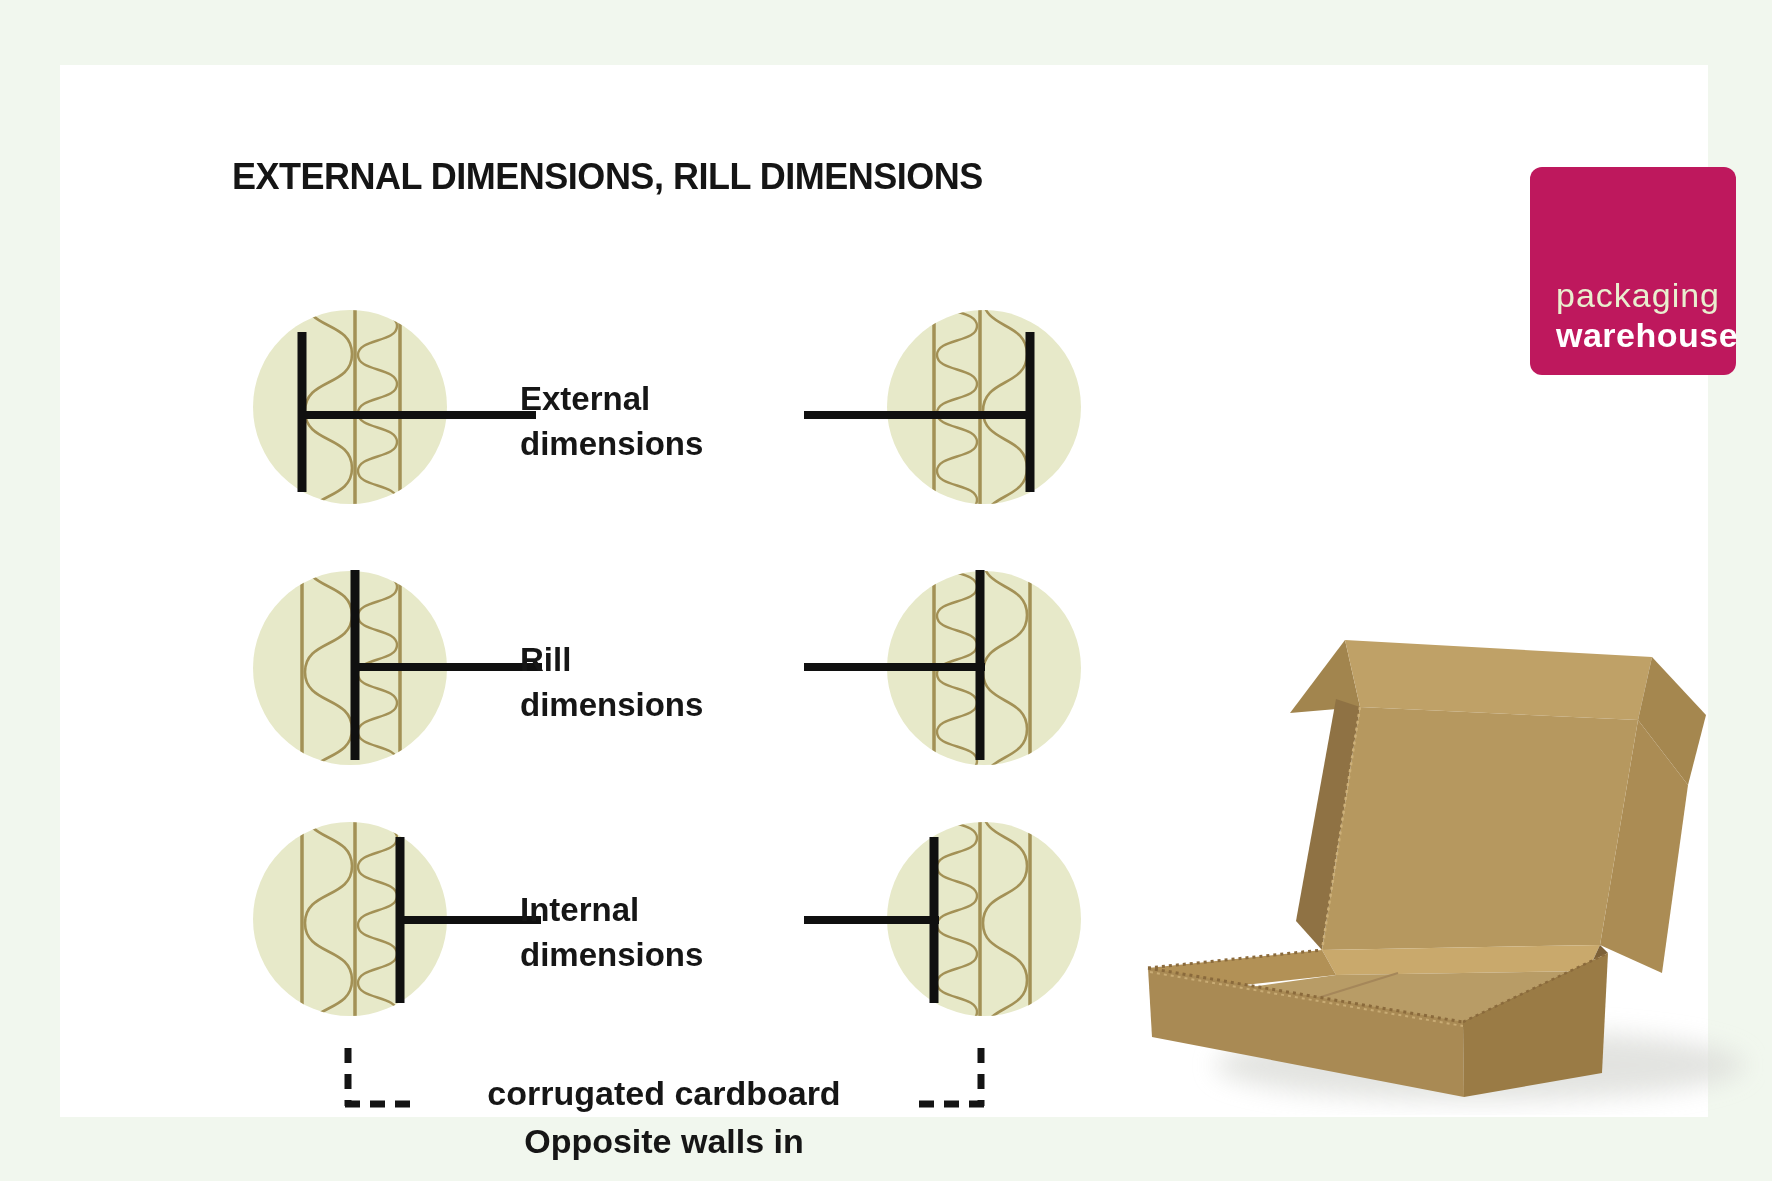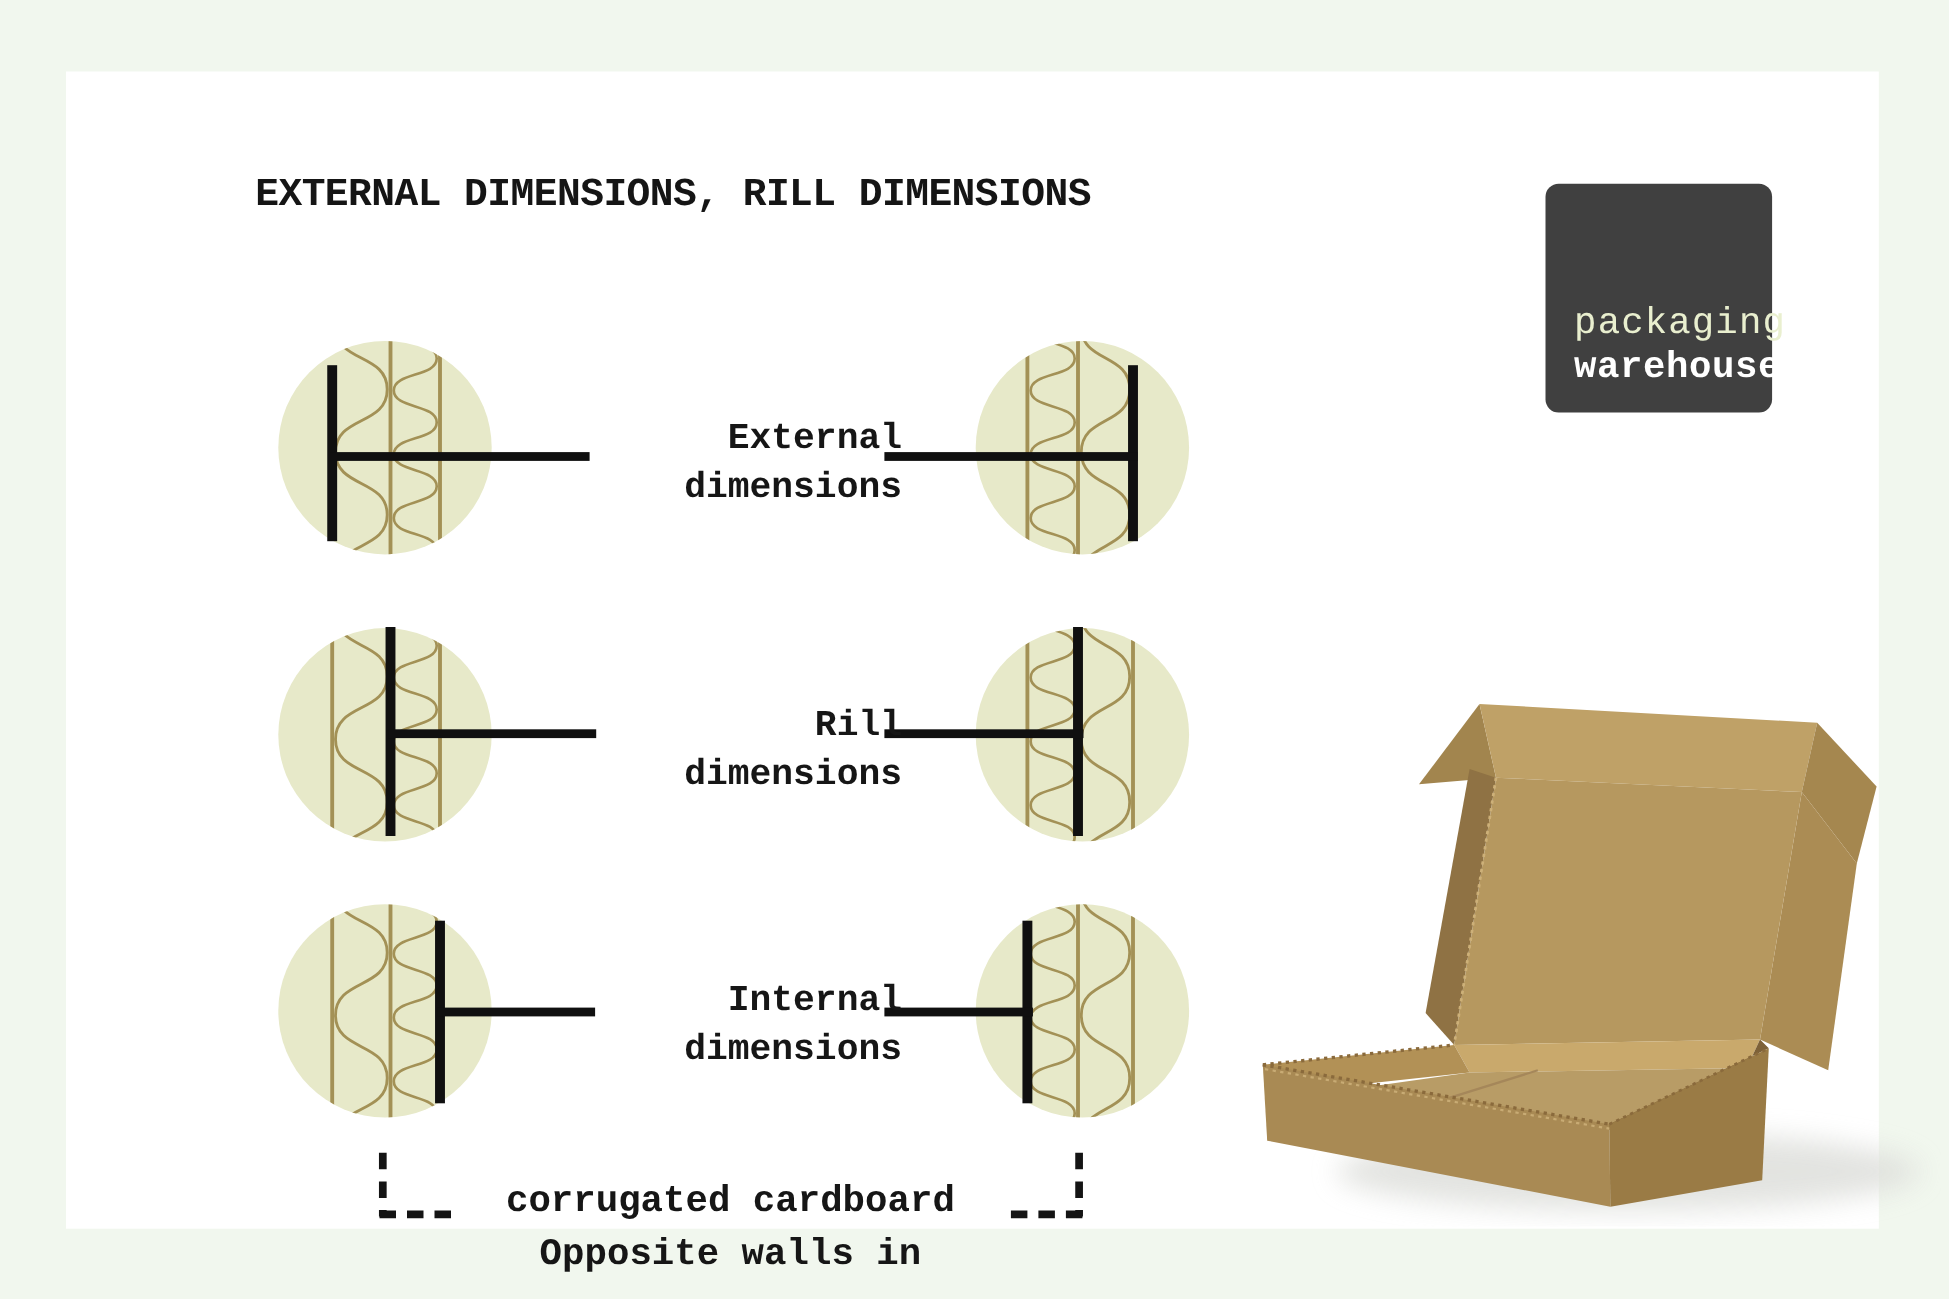--- a/index.html
+++ b/index.html
@@ -6,39 +6,38 @@
   body{
     width:1772px;height:1181px;
     background:#f1f7ee;
     font-family:"Liberation Sans", sans-serif;
     position:relative;overflow:hidden;
   }
   .page{position:absolute;inset:0;}
   .card{
     position:absolute;left:60px;top:65px;width:1648px;height:1052px;
     background:#ffffff;
-    font-family:Liberation Mono, monospace;
   }
   .title{
     position:absolute;left:172px;top:88px;width:860px;
     font-size:36px;font-weight:700;color:#151515;
     line-height:47px;letter-spacing:-0.5px;
   }
   .logo{
-    position:absolute;left:1345px;top:102px;width:206px;height:208px;
-    background:#404040;border-radius:12px;
+    position:absolute;left:1470px;top:102px;width:206px;height:208px;
+    background:#be185d;border-radius:12px;
     display:flex;flex-direction:column;justify-content:flex-end;
     padding:0 0 20px 26px;box-sizing:border-box;
   }
   .logo .l1{font-size:34px;font-weight:400;color:#e9efcf;letter-spacing:1px;line-height:40px;}
   .logo .l2{font-size:34px;font-weight:700;color:#ffffff;letter-spacing:0.5px;line-height:40px;text-align:center;}
   .circle{position:absolute;width:200px;height:200px;}
   .hline{position:absolute;height:8px;background:#101010;}
   .rowlabel{
-    position:absolute;width:300px;text-align:right;
+    position:absolute;width:300px;text-align:left;
     font-size:33px;font-weight:700;color:#161616;line-height:45px;
   }
   .footlabel{
     position:absolute;left:344px;top:1004px;width:520px;text-align:center;
     font-size:34px;font-weight:700;color:#161616;line-height:48px;
   }
   .brackets{position:absolute;left:270px;top:975px;width:680px;height:80px;}
   .boxart{position:absolute;left:1080px;top:550px;width:625px;height:500px;}
 </style>
 </head>

